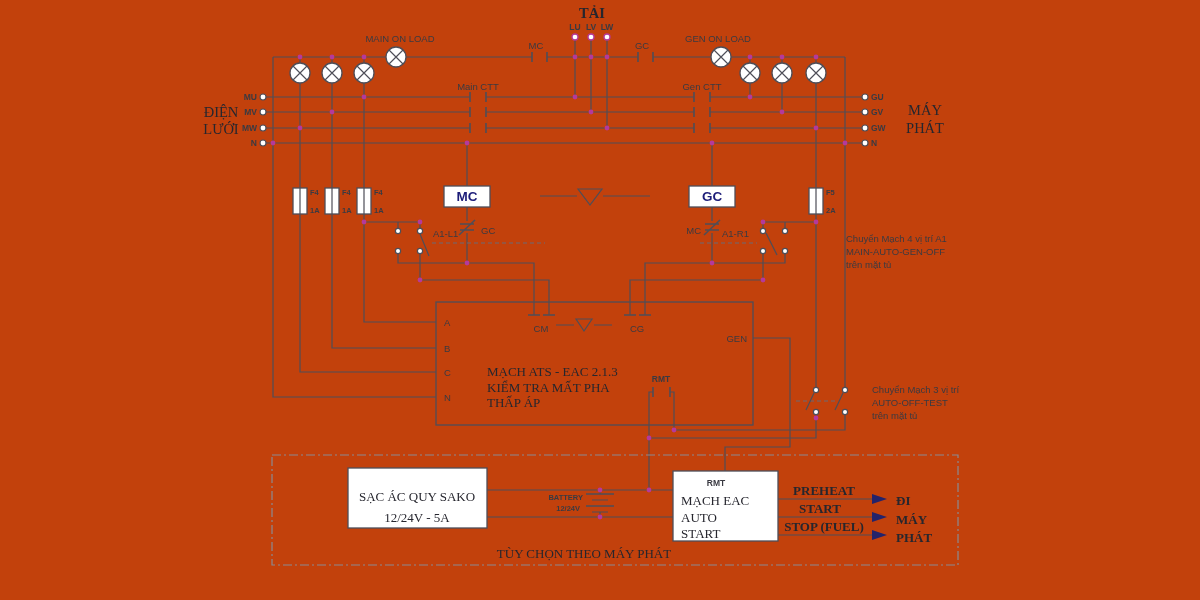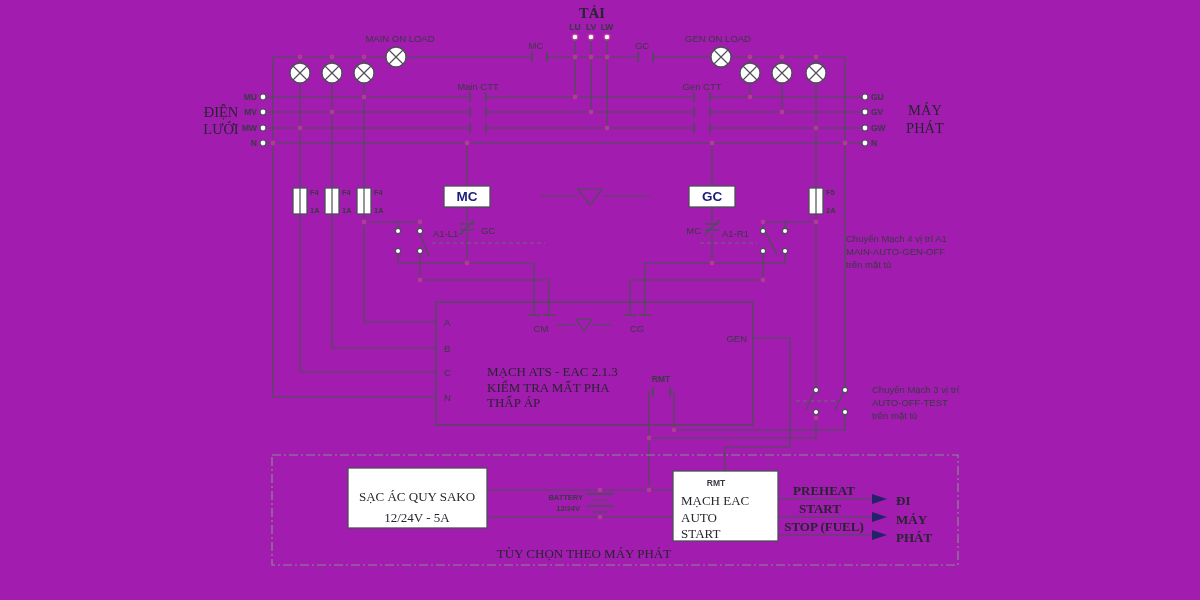--- a/index.html
+++ b/index.html
@@ -1,16 +1,16 @@
 <!DOCTYPE html>
 <html><head>
 <meta charset="utf-8">
 <style>
   html,body{margin:0;padding:0;background:#fff;}
-  .canvas{width:1200px;height:600px;background:#a21caf;position:relative;font-family:"Liberation Sans",sans-serif;}
+  .canvas{width:1200px;height:600px;background:#c2410c;position:relative;font-family:"Liberation Sans",sans-serif;}
   svg{display:block;}
   .w{stroke:#4e4e58;stroke-width:1.2;fill:none;}
   .wt{stroke:#4e4e58;stroke-width:1.6;fill:none;}
   .box{stroke:#4e4e58;stroke-width:1.3;fill:#ffffff;}
   .dash{stroke:#6a6a74;stroke-width:1;fill:none;stroke-dasharray:4 3;}
   .dashdot{stroke:#8a8a92;stroke-width:1.2;fill:none;stroke-dasharray:9 3 2 3;}
   .dot{fill:#b5399b;stroke:none;}
   .term{fill:#ffffff;stroke:#4e4e58;stroke-width:1.2;}
   .termp{fill:#ffffff;stroke:#b5399b;stroke-width:1.3;}
   .pole{fill:#ffffff;stroke:#4e4e58;stroke-width:1.2;}

